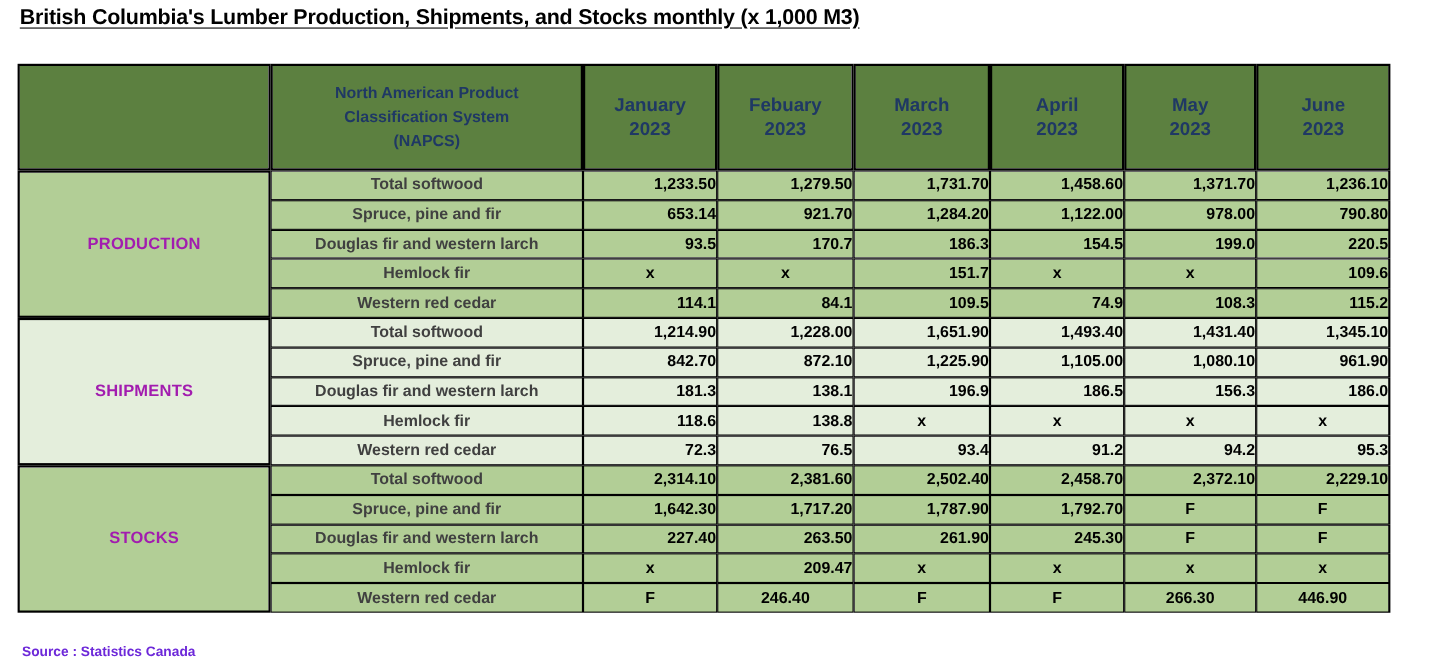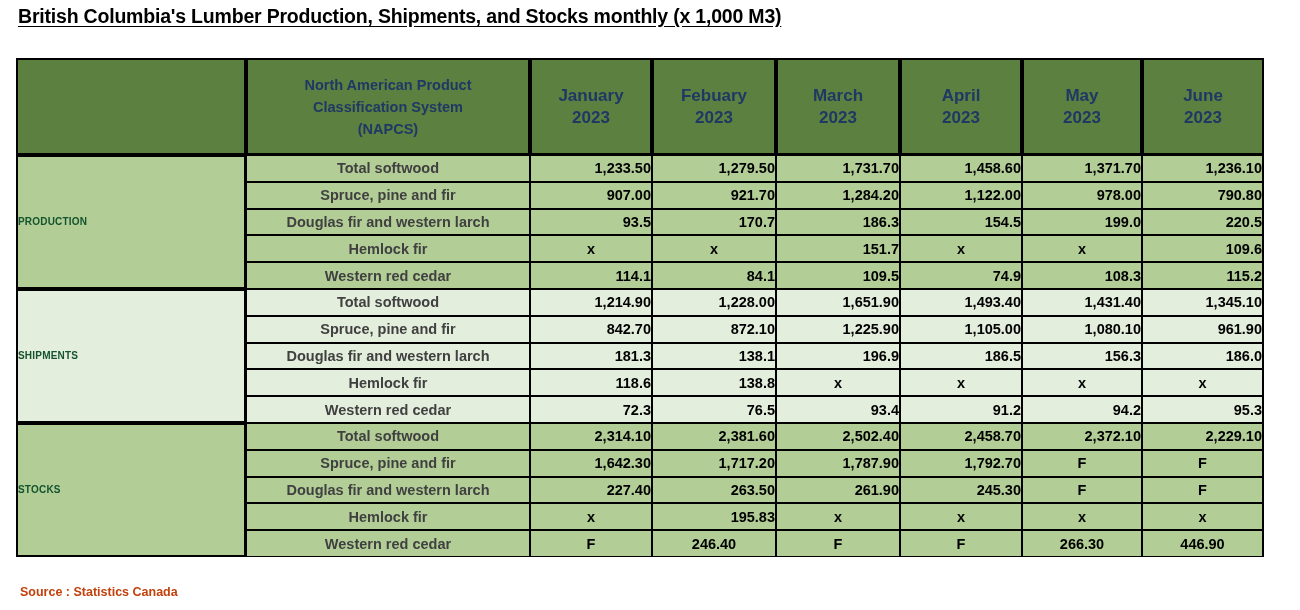--- a/index.html
+++ b/index.html
@@ -68,22 +68,23 @@
     text-align: center;
     height: 97px;
     line-height: 22px;
     border: 2.2px solid #000000 !important;
   }
   .hdr-blank { background: #5C8040; }
   .hdr-napcs { font-size: 14.5px; }
 
   
   .grp-label {
-    font-size: 10px;
-    color: #14532d;
+    text-align: center;
+    font-size: 15px;
+    color: #a21caf;
     letter-spacing: 0.2px;
     border: 2.2px solid #000000 !important;
   }
 
   
   .prod-name {
     text-align: center;
     font-size: 14.5px;
     color: #404040;
     height: 26.8px;
@@ -114,21 +115,21 @@
   .frame-left { border-left: 2.6px solid #000000 !important; }
   .frame-right { border-right: 2.6px solid #000000 !important; }
 
   
   .source-note {
     position: absolute;
     left: 20px;
     top: 585px;
     font-size: 12.5px;
     font-weight: bold;
-    color: #c2410c;
+    color: #6d28d9;
     white-space: nowrap;
   }
 </style>
 </head>
 <body>
 
 <div id="page">
 
   <div class="page-title">British Columbia's Lumber Production, Shipments, and Stocks monthly (x 1,000 M3)</div>
 
@@ -184,21 +185,21 @@
             <td class="prod-name">Total softwood</td>
             <td class="val">1,233.50</td>
             <td class="val">1,279.50</td>
             <td class="val">1,731.70</td>
             <td class="val">1,458.60</td>
             <td class="val">1,371.70</td>
             <td class="val frame-right">1,236.10</td>
           </tr>
           <tr class="band-a">
             <td class="prod-name">Spruce, pine and fir</td>
-            <td class="val">907.00</td>
+            <td class="val">653.14</td>
             <td class="val">921.70</td>
             <td class="val">1,284.20</td>
             <td class="val">1,122.00</td>
             <td class="val">978.00</td>
             <td class="val frame-right">790.80</td>
           </tr>
           <tr class="band-a">
             <td class="prod-name">Douglas fir and western larch</td>
             <td class="val">93.5</td>
             <td class="val">170.7</td>
@@ -295,21 +296,21 @@
             <td class="val">227.40</td>
             <td class="val">263.50</td>
             <td class="val">261.90</td>
             <td class="val">245.30</td>
             <td class="val flag">F</td>
             <td class="val flag frame-right">F</td>
           </tr>
           <tr class="band-a">
             <td class="prod-name">Hemlock fir</td>
             <td class="val flag">x</td>
-            <td class="val">195.83</td>
+            <td class="val">209.47</td>
             <td class="val flag">x</td>
             <td class="val flag">x</td>
             <td class="val flag">x</td>
             <td class="val flag frame-right">x</td>
           </tr>
           <tr class="band-a block-bottom">
             <td class="prod-name">Western red cedar</td>
             <td class="val flag">F</td>
             <td class="val flag">246.40</td>
             <td class="val flag">F</td>

